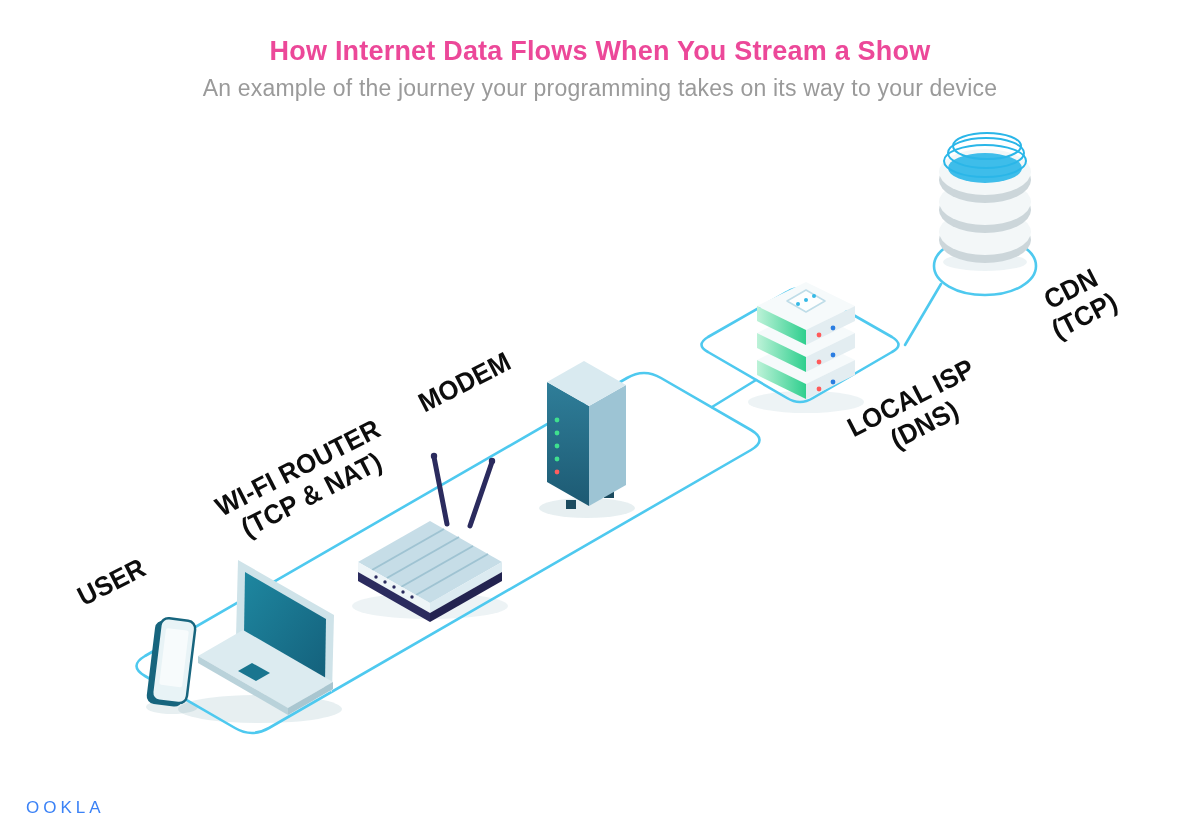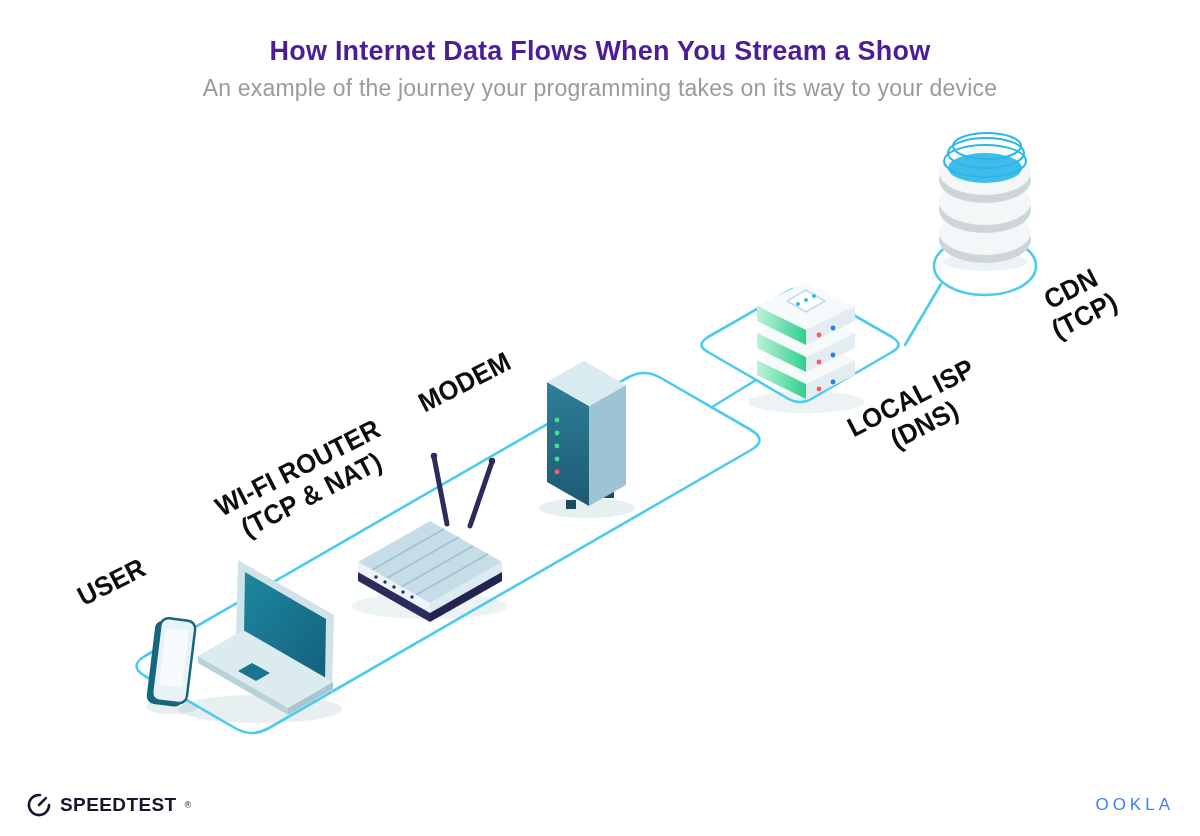--- a/index.html
+++ b/index.html
@@ -9,21 +9,21 @@
     height: 836px;
     overflow: hidden;
     background: #ffffff;
     font-family: "Liberation Sans", sans-serif;
   }
   .header { position: absolute; top: 36px; left: 0; width: 100%; text-align: center; }
   .title {
     margin: 0;
     font-size: 27px;
     font-weight: 700;
-    color: #4c1d95;
+    color: #ec4899;
     letter-spacing: 0.2px;
   }
   .subtitle {
     margin: 8px 0 0 0;
     font-size: 23px;
     font-weight: 400;
     color: #9a9a9a;
     letter-spacing: 0.2px;
     text-align: center;
   }
@@ -227,28 +227,18 @@
     <div>LOCAL ISP</div>
     <div>(DNS)</div>
   </div>
 
   <div class="iso-label" style="left:1078px; top:303px;">
     <div>CDN</div>
     <div>(TCP)</div>
   </div>
 
   <div class="footer">
-    <div class="brand-left">
-      <svg width="26" height="26" viewBox="0 0 24 24" aria-hidden="true">
-        <g fill="none" stroke="#16162e" stroke-width="2.4" stroke-linecap="round">
-          <circle cx="12" cy="12" r="9.3" stroke-dasharray="44.5 14"></circle>
-          <line x1="12" y1="12" x2="18.3" y2="5.7"></line>
-        </g>
-      </svg>
-      <span class="speedtest-text">SPEEDTEST</span>
-        <span class="speedtest-mark">®</span>
-    </div>
     <div>
       <span class="ookla-text">OOKLA</span>
     </div>
   </div>
 
 </div>
 
 </body></html>

